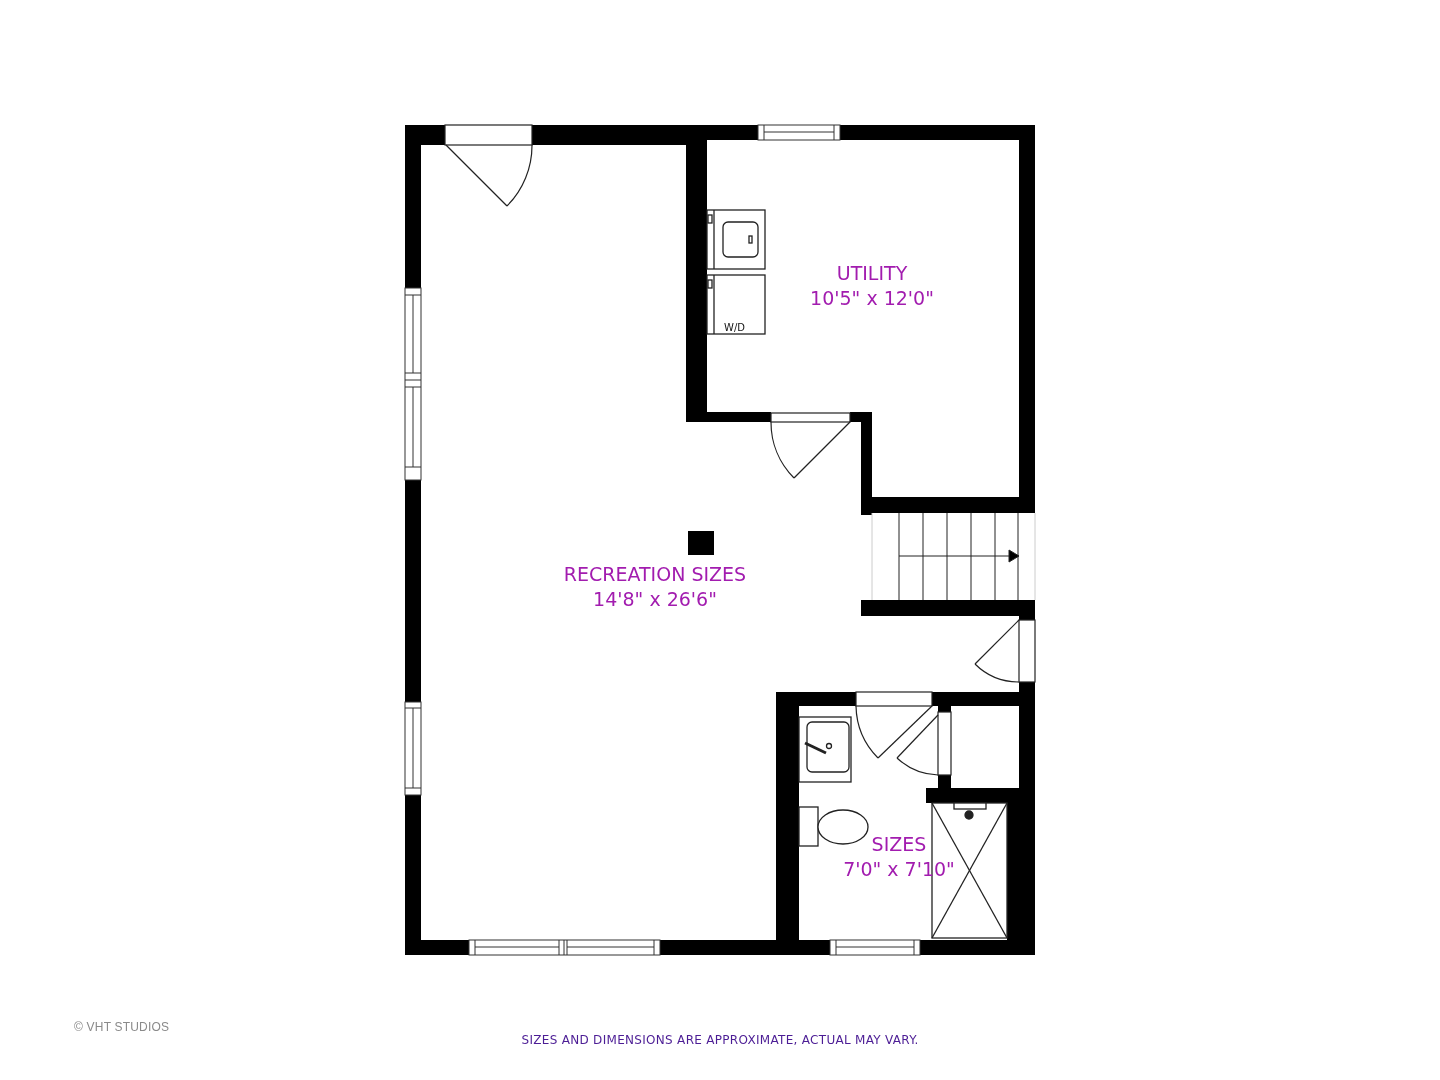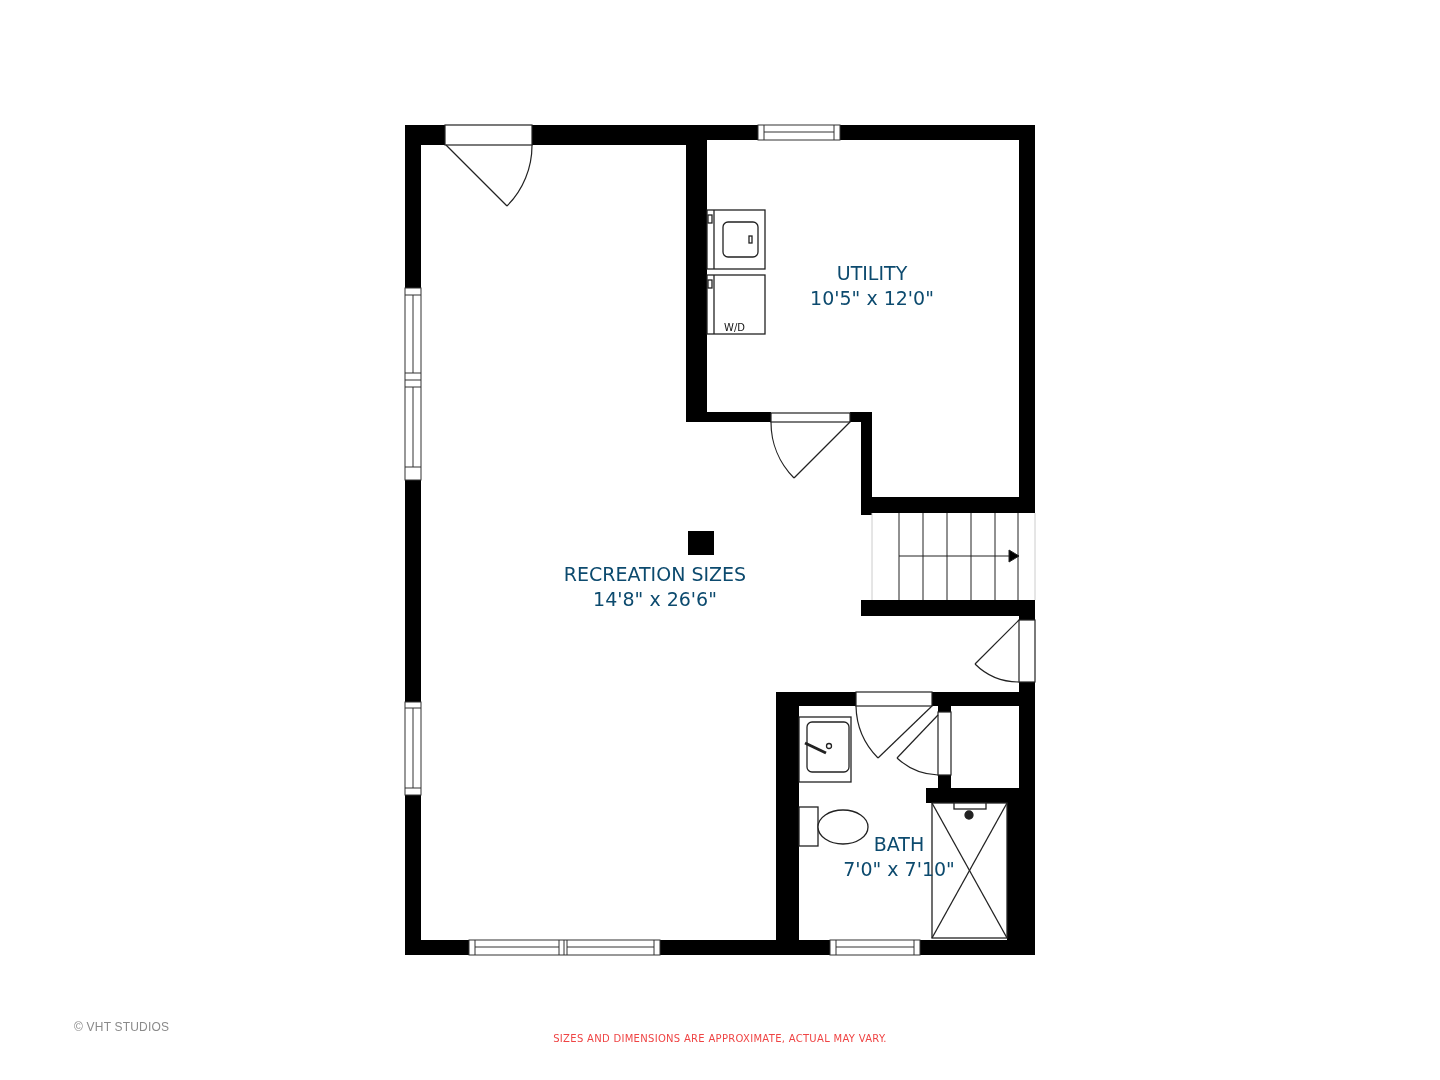--- a/index.html
+++ b/index.html
@@ -1,21 +1,21 @@
 <!DOCTYPE html>
 <html><head>
 <meta charset="utf-8">
 <style>
   html, body { margin:0; padding:0; background:#ffffff; }
   body { width:1440px; height:1080px; position:relative; overflow:hidden; font-family:"DejaVu Sans", sans-serif; }
   #plan { position:absolute; left:0; top:0; width:1440px; height:1080px; }
-  .room-label { position:absolute; text-align:center; color:#0c4a6e; font-family:"DejaVu Sans", sans-serif; font-size:19px; line-height:25px; white-space:nowrap; transform:translateX(-50%); }
+  .room-label { position:absolute; text-align:center; color:#a21caf; font-family:"DejaVu Sans", sans-serif; font-size:19px; line-height:25px; white-space:nowrap; transform:translateX(-50%); }
   .appl-label { position:absolute; font-size:10px; color:#111; font-family:"DejaVu Sans", sans-serif;margin-top:24px; }
   .copyright { position:absolute; left:74px; top:1020px; font-size:12px; color:#8a8a8a; font-family:Liberation Sans, sans-serif; letter-spacing:0.2px; }
-  .disclaimer { position:absolute; left:720px; top:1033px; transform:translateX(-50%); font-size:10px; color:#ef4444; font-family:"DejaVu Sans", sans-serif; white-space:nowrap; letter-spacing:0.3px; }
+  .disclaimer { position:absolute; left:720px; top:1033px; transform:translateX(-50%); font-size:12px; color:#4c1d95; font-family:"DejaVu Sans", sans-serif; white-space:nowrap; letter-spacing:0.3px; }
 </style>
 </head>
 <body>
 
 <svg id="plan" viewBox="0 0 1440 1080" xmlns="http://www.w3.org/2000/svg">
 
   <g fill="#000">
 
     <rect x="405" y="125" width="40" height="20"></rect>
     <rect x="532" y="125" width="175" height="20"></rect>
@@ -167,20 +167,20 @@
   <div>RECREATION SIZES</div>
   <div>14'8" x 26'6"</div>
 </div>
 
 <div class="room-label" style="left:872px; top:261px;">
   <div>UTILITY</div>
   <div>10'5" x 12'0"</div>
 </div>
 
 <div class="room-label" style="left:899px; top:832px; background:transparent;">
-  <div>BATH</div>
+  <div>SIZES</div>
   <div>7'0" x 7'10"</div>
 </div>
 
 <div class="appl-label" style="left:724px; top:298px;">W/D</div>
 
 <div class="copyright">© VHT STUDIOS</div>
 <div class="disclaimer">SIZES AND DIMENSIONS ARE APPROXIMATE, ACTUAL MAY VARY.</div>
 
 </body></html>

